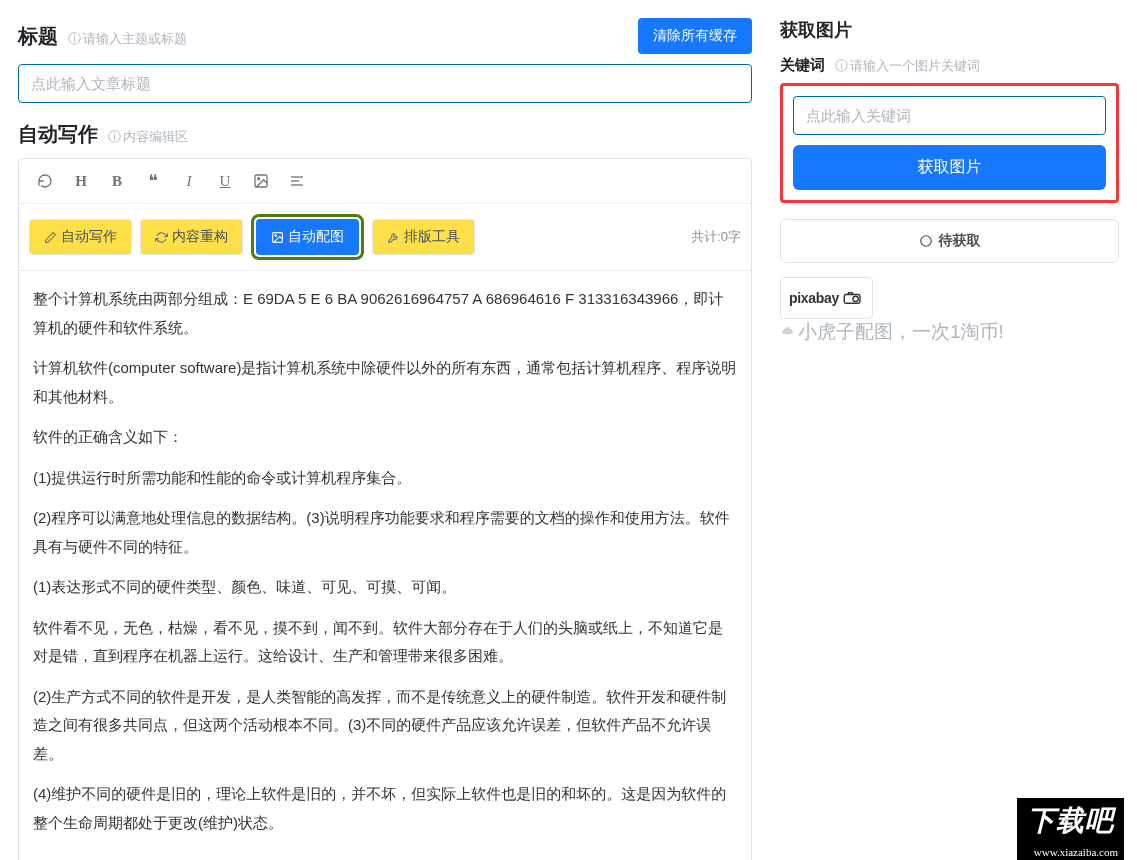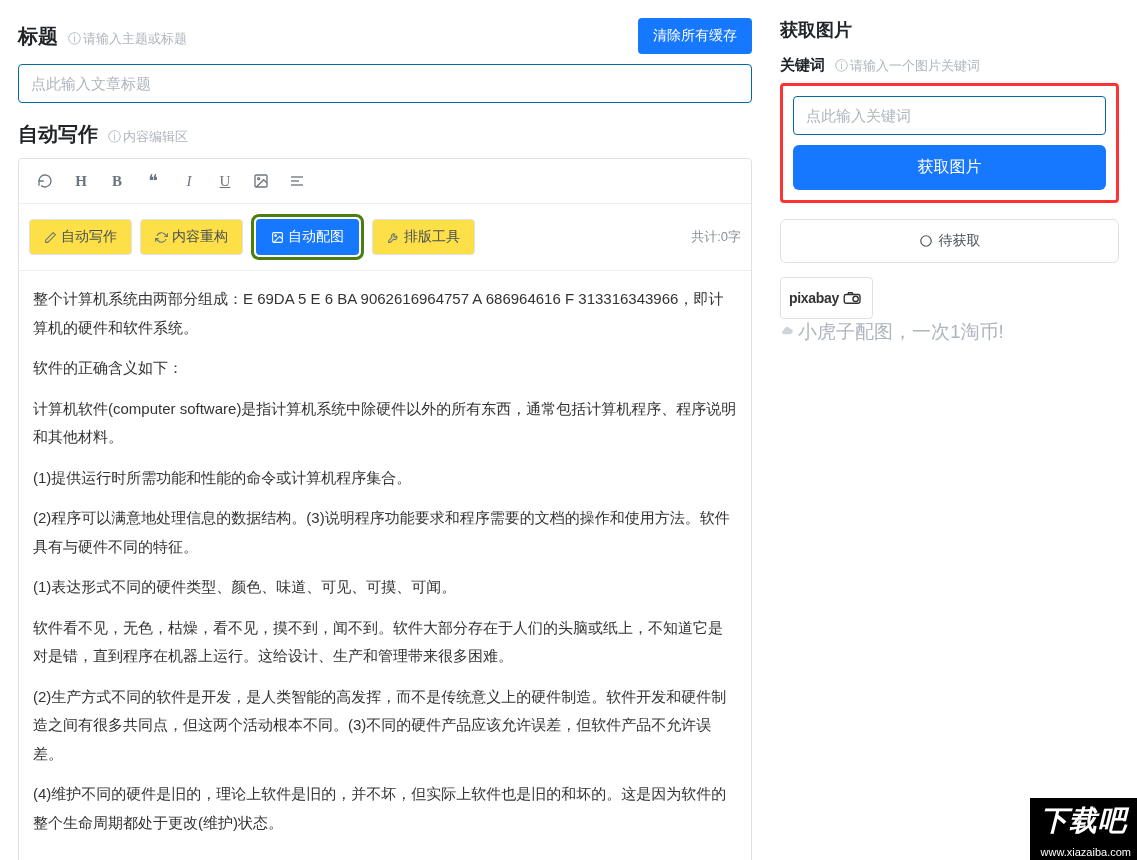--- a/index.html
+++ b/index.html
@@ -32,27 +32,27 @@
 .actions .highlight-red { padding: 2px; }
 
 .content { padding: 14px 14px 40px; line-height: 1.9; font-size: 15px; color: #333; }
 .content p { margin-bottom: 12px; }
 
 .sidebar .section-title { font-size: 18px; margin-bottom: 14px; }
 .kw-label { font-size: 15px; font-weight: 700; color: #212529; }
 .image-panel { border: 3px solid #ff3333; border-radius: 4px; padding: 10px; margin-top: 8px; }
 .image-panel .input { margin-bottom: 10px; }
 
-.pending { border: 1px solid #dee2e6; border-radius: 6px; padding: 12px; text-align: center; color: #495057; margin-top: 16px; display: flex; align-items: center; justify-content: center; gap: 6px; }
+.pending { border: 1px solid #dee2e6; border-radius: 6px; padding: 12px; text-align: center; color: #495057; margin-top: 16px; display: flex; align-items: center; justify-content: center; gap: 6px; font-weight: bold; }
 .pixabay { display: inline-flex; align-items: center; border: 1px solid #dee2e6; border-radius: 4px; padding: 12px 8px; margin-top: 14px; font-weight: 600; color: #333; letter-spacing: -0.3px; }
 .prov-line { margin-top: 12px; font-size: 14px; color: #495057; }
 .prov-line a { color: #1677ff; text-decoration: underline; }
 .tip { color: #adb5bd; font-size: 19px; display: flex; align-items: center; gap: 4px; }
 
-.watermark { position: fixed; right: 0; bottom: 0; }
+.watermark { position: fixed; right: 13px; bottom: 0; font-family: Liberation Serif, serif; }
 .wm-box { background: #000; color: #fff; padding: 4px 10px; font-weight: 900; font-size: 28px; font-style: italic; letter-spacing: 1px; }
 .wm-url { background: #000; color: #fff; font-size: 11px; padding: 2px 6px; text-align: right; }
 
 svg { display: block; }
 </style>
 </head>
 <body>
 
 <div class="layout">
   <div class="main">
@@ -137,22 +137,22 @@
           <svg width="13" height="13" viewBox="0 0 24 24" fill="none" stroke="#6c757d" stroke-width="2">
               <path d="M14.7 6.3a4 4 0 0 0-5.6 5.6l-6 6V21h3l6-6a4 4 0 0 0 5.6-5.6L15 12l-3-3 2.7-2.7z"></path>
             </svg>
           <span>排版工具</span>
         </button>
         <span class="word-count">共计:0字</span>
       </div>
 
       <div class="content" id="content-body">
           <p>整个计算机系统由两部分组成：E 69DA 5 E 6 BA 9062616964757 A 686964616 F 313316343966，即计算机的硬件和软件系统。</p>
+          <p>计算机软件(computer software)是指计算机系统中除硬件以外的所有东西，通常包括计算机程序、程序说明和其他材料。</p>
           <p>软件的正确含义如下：</p>
-          <p>计算机软件(computer software)是指计算机系统中除硬件以外的所有东西，通常包括计算机程序、程序说明和其他材料。</p>
           <p>(1)提供运行时所需功能和性能的命令或计算机程序集合。</p>
           <p>(2)程序可以满意地处理信息的数据结构。(3)说明程序功能要求和程序需要的文档的操作和使用方法。软件具有与硬件不同的特征。</p>
           <p>(1)表达形式不同的硬件类型、颜色、味道、可见、可摸、可闻。</p>
           <p>软件看不见，无色，枯燥，看不见，摸不到，闻不到。软件大部分存在于人们的头脑或纸上，不知道它是对是错，直到程序在机器上运行。这给设计、生产和管理带来很多困难。</p>
           <p>(2)生产方式不同的软件是开发，是人类智能的高发挥，而不是传统意义上的硬件制造。软件开发和硬件制造之间有很多共同点，但这两个活动根本不同。(3)不同的硬件产品应该允许误差，但软件产品不允许误差。</p>
           <p>(4)维护不同的硬件是旧的，理论上软件是旧的，并不坏，但实际上软件也是旧的和坏的。这是因为软件的整个生命周期都处于更改(维护)状态。</p>
         </div>
     </div>
   </div>
 

